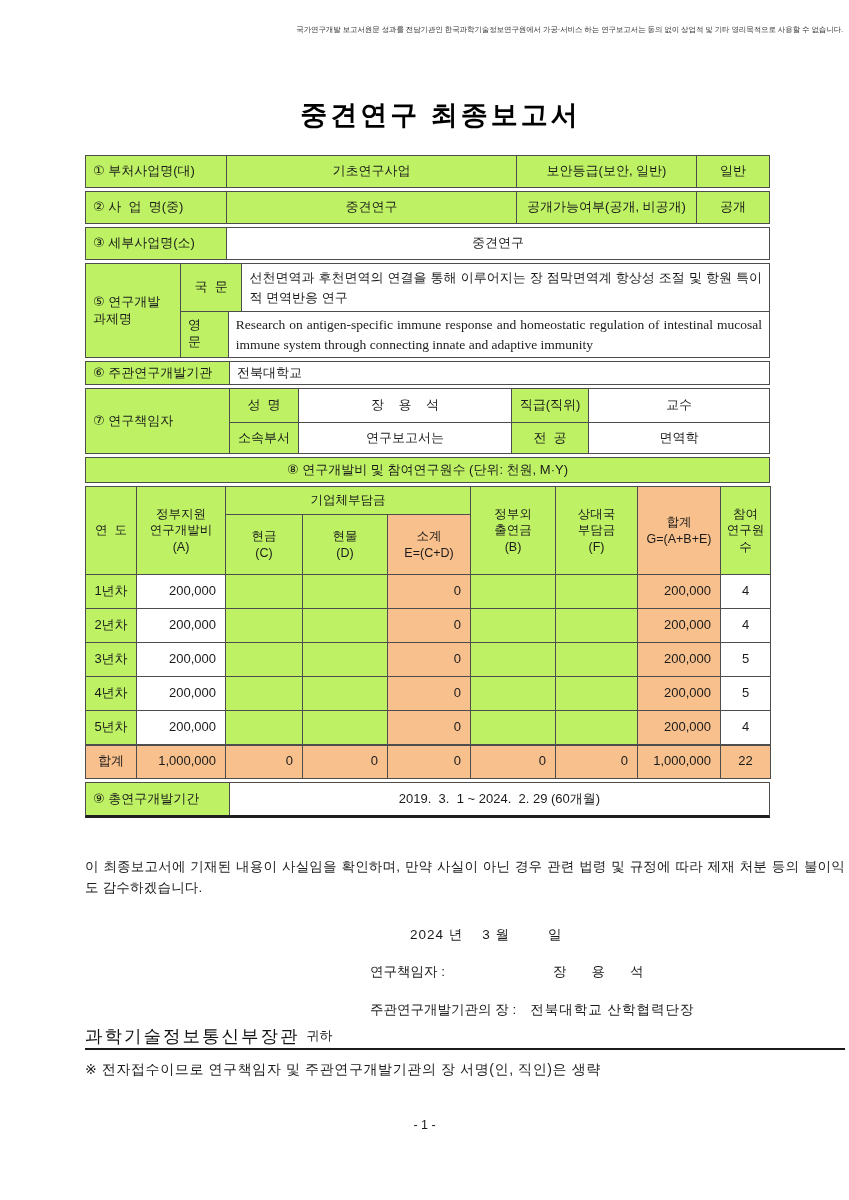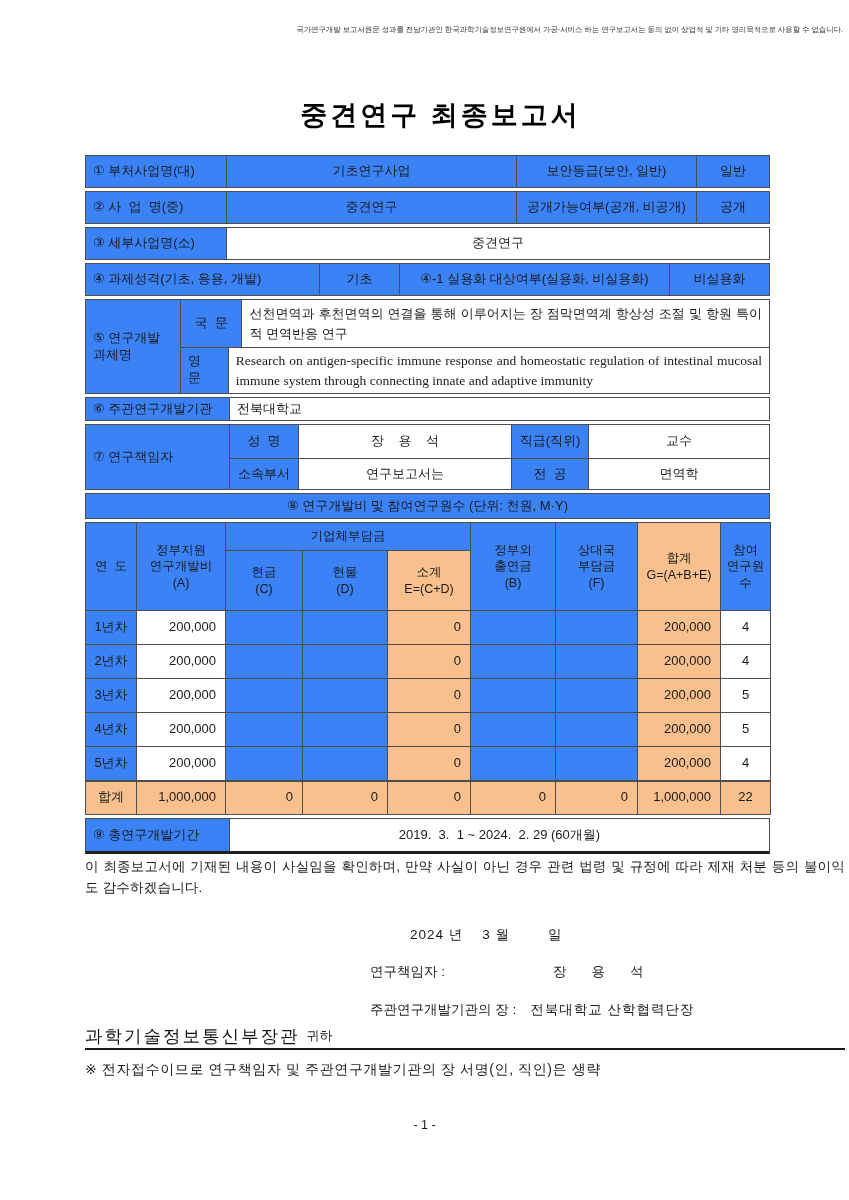--- a/index.html
+++ b/index.html
@@ -20,21 +20,21 @@
   .content { position:absolute; top:155px; left:85px; width:685px; }
 
   .box {
     display:flex; border:1px solid #4d4d4d; margin-bottom:3px; background:#fff;
   }
   .c {
     display:flex; align-items:center; justify-content:center;
     font-size:13px; padding:2px 7px; white-space:pre-wrap; line-height:1.3;
   }
   .bl { border-left:1px solid #4d4d4d; }
-  .g { background:#3b82f6; }
+  .g { background:#bef264; }
   .o { background:#f8c08d; }
   .left { justify-content:flex-start; text-align:left; }
   .grow { flex:1 1 auto; }
   .col { display:flex; flex-direction:column; flex:1 1 auto; }
   .subrow { display:flex; }
   .bt { border-top:1px solid #4d4d4d; }
 
   .h33 { height:33px; } .h24 { height:24px; } .h26 { height:26px; }
 
   .kor-text { font-size:13px; line-height:1.55; text-align:justify; align-items:flex-start; padding-top:4px; }
@@ -97,26 +97,20 @@
       <div class="c g bl w290">중견연구</div>
       <div class="c g bl w180">공개가능여부(공개, 비공개)</div>
       <div class="c g bl grow">공개</div>
     </div>
 
     <div class="box h33">
       <div class="c g left w140">③ 세부사업명(소)</div>
       <div class="c bl grow">중견연구</div>
     </div>
 
-    <div class="box h33">
-      <div class="c g left w233">④ 과제성격(기초, 응용, 개발)</div>
-      <div class="c g bl w80">기초</div>
-      <div class="c g bl w270">④-1 실용화 대상여부(실용화, 비실용화)</div>
-      <div class="c g bl grow">비실용화</div>
-    </div>
 
     <div class="box" style="height:95px;">
       <div class="c g left w145">⑤ 연구개발과제명</div>
       <div class="col">
         <div class="subrow" style="height:49px;">
           <div class="c g bl w70" style="height:100%;">국  문</div>
           <div class="c bl grow kor-text" style="height:100%;">선천면역과 후천면역의 연결을 통해 이루어지는 장 점막면역계 항상성 조절 및 항원 특이적 면역반응 연구</div>
         </div>
         <div class="subrow bt grow">
           <div class="c g bl w70" style="height:100%;">영  문</div>

